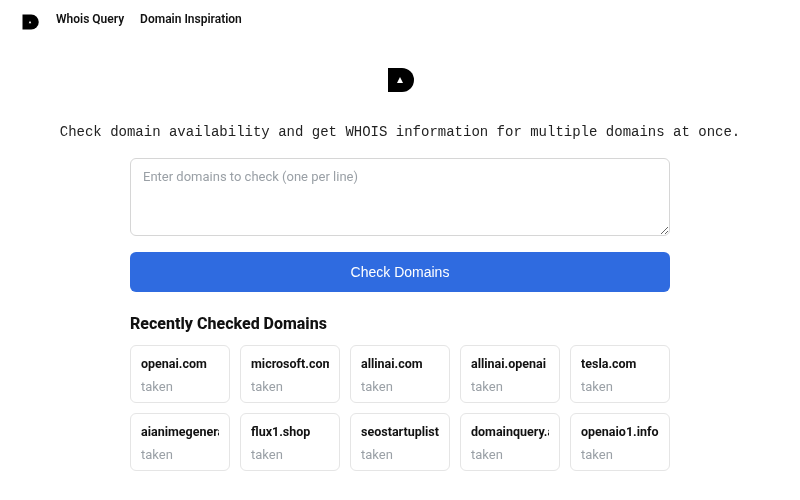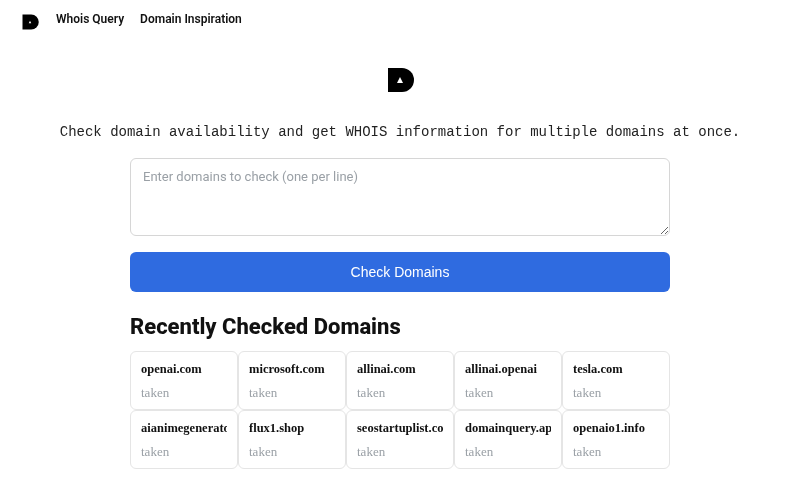--- a/index.html
+++ b/index.html
@@ -67,29 +67,29 @@
     background: #2f6be0;
     color: #fff;
     border: none;
     border-radius: 6px;
     font-size: 14px;
     font-weight: 500;
     padding: 12px 12px;
     cursor: pointer;
   }
   .recent-title {
-    font-size: 22px;
+    font-size: 16px;
     font-weight: 800;
     margin-top: 22px;
     margin-bottom: 12px;
   }
   .grid {
     display: grid;
     grid-template-columns: repeat(5, 1fr);
-    font-family: Liberation Serif, serif;
+    gap: 10px;
   }
   .card {
     border: 1px solid #e5e5e5;
     border-radius: 6px;
     padding: 10px 10px 8px;
     min-height: 50px;
     cursor: pointer;
     overflow: hidden;
   }
   .card-name {

